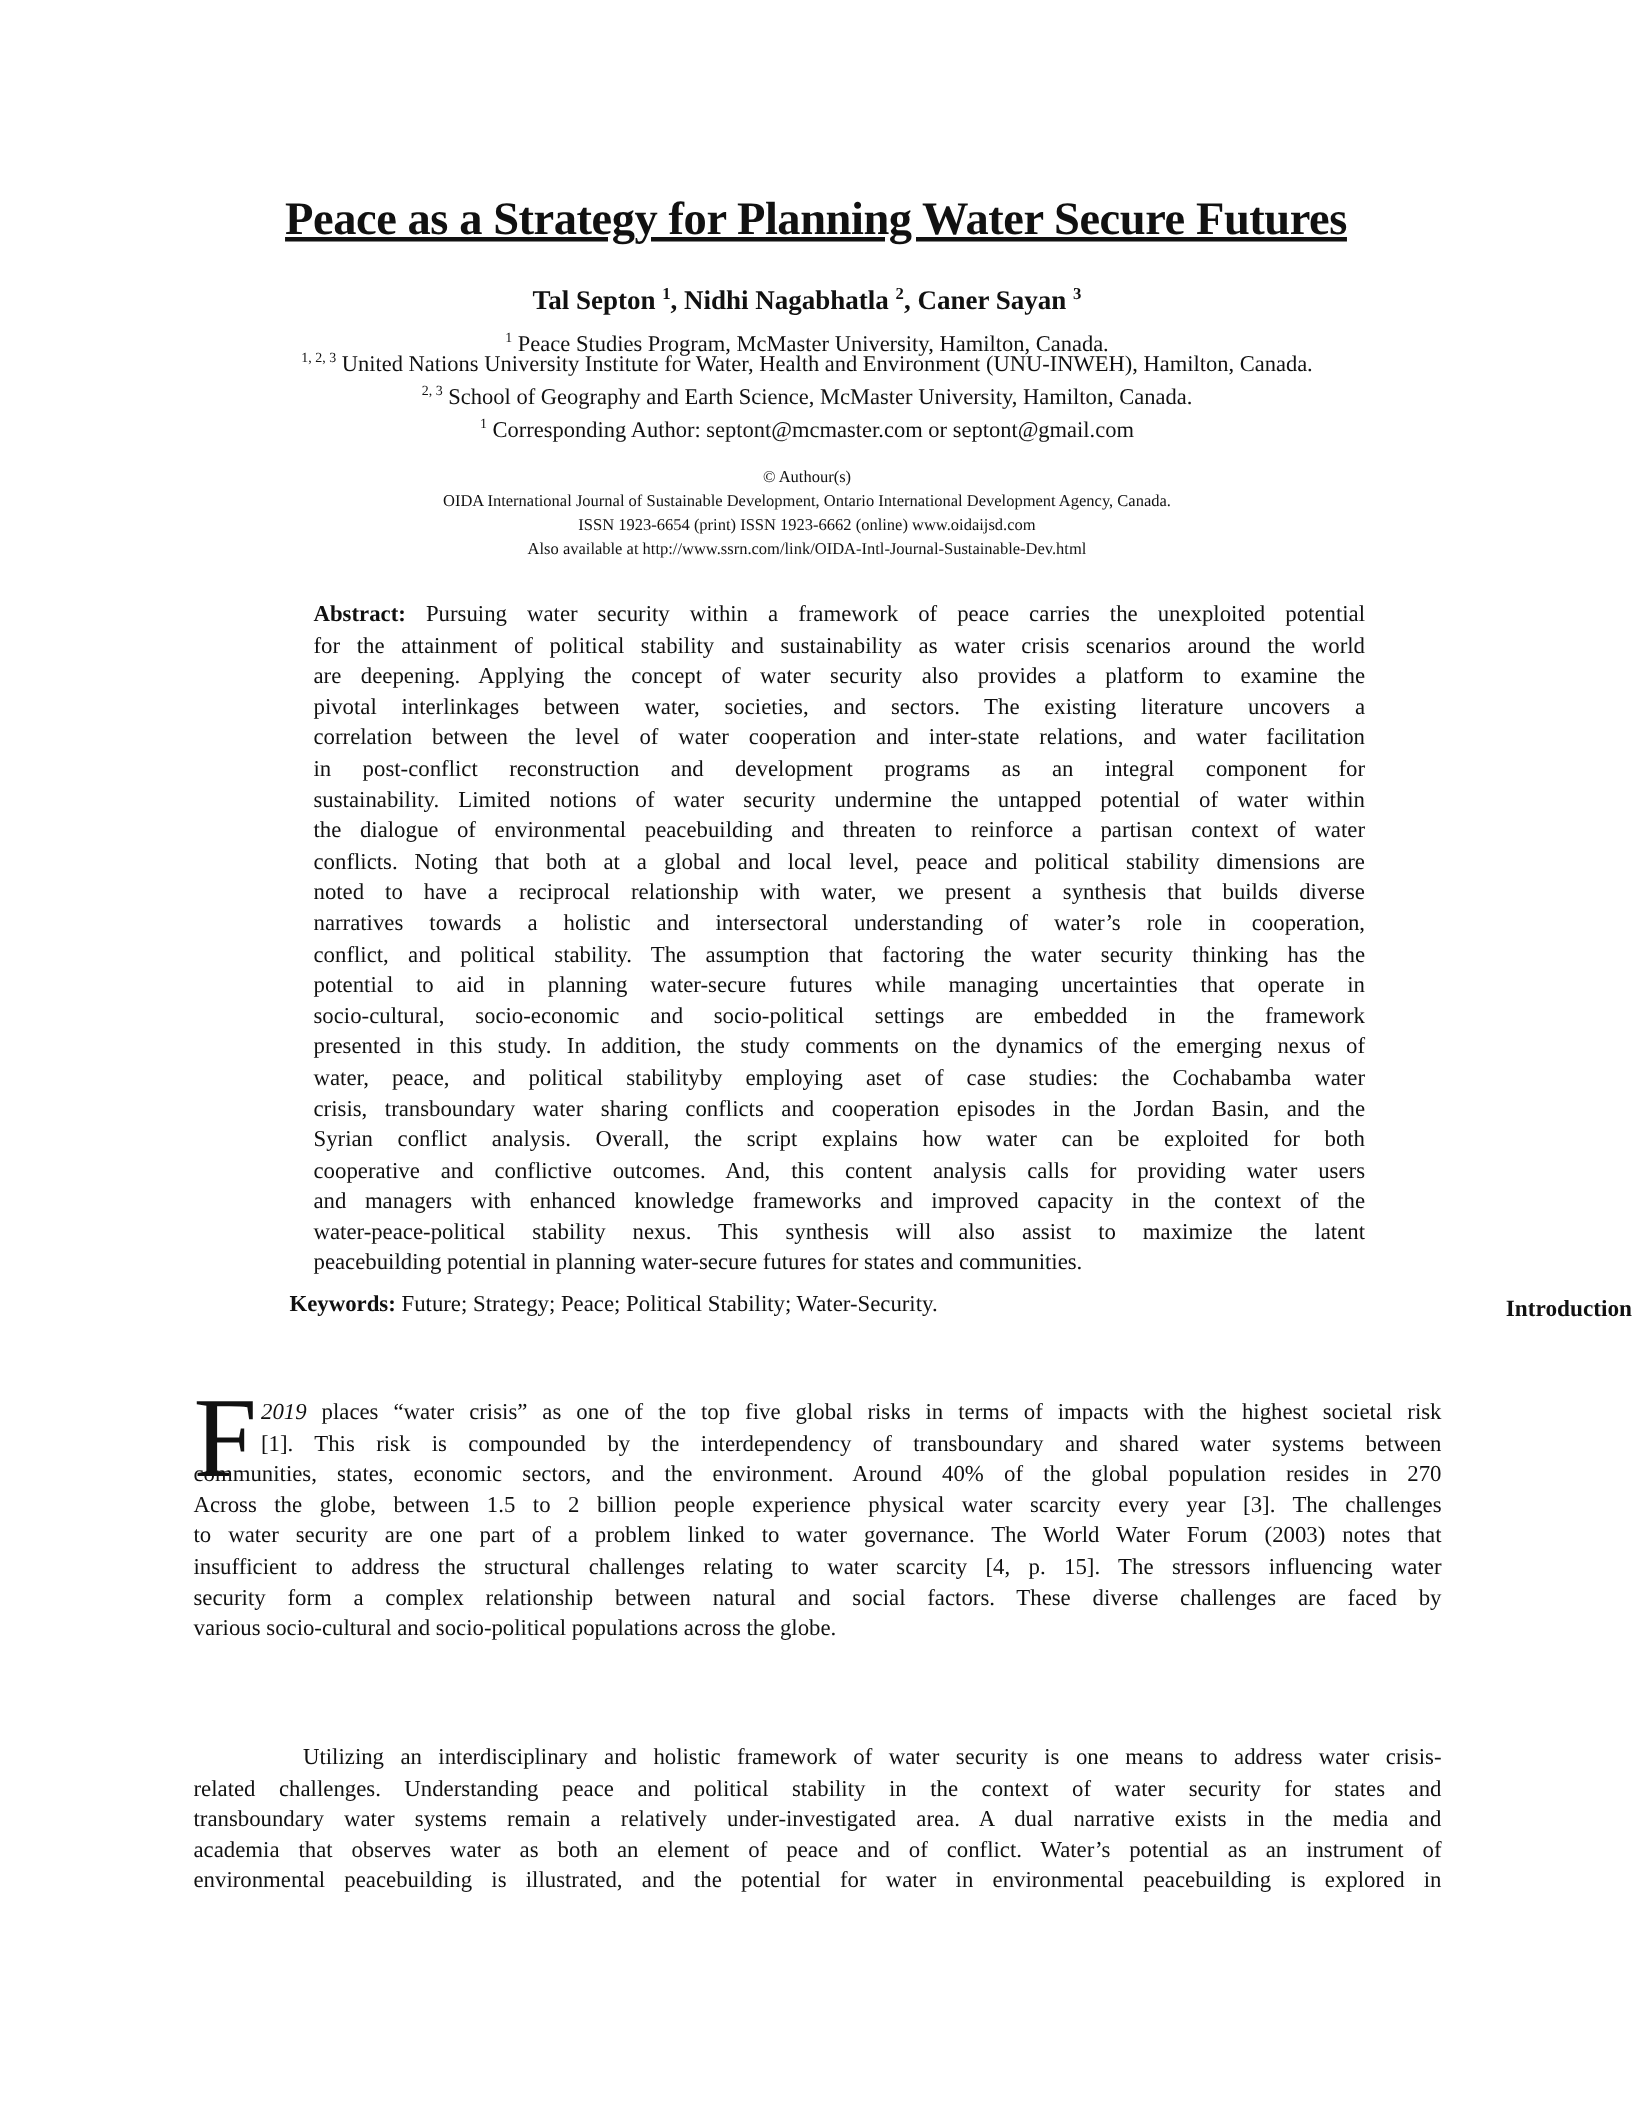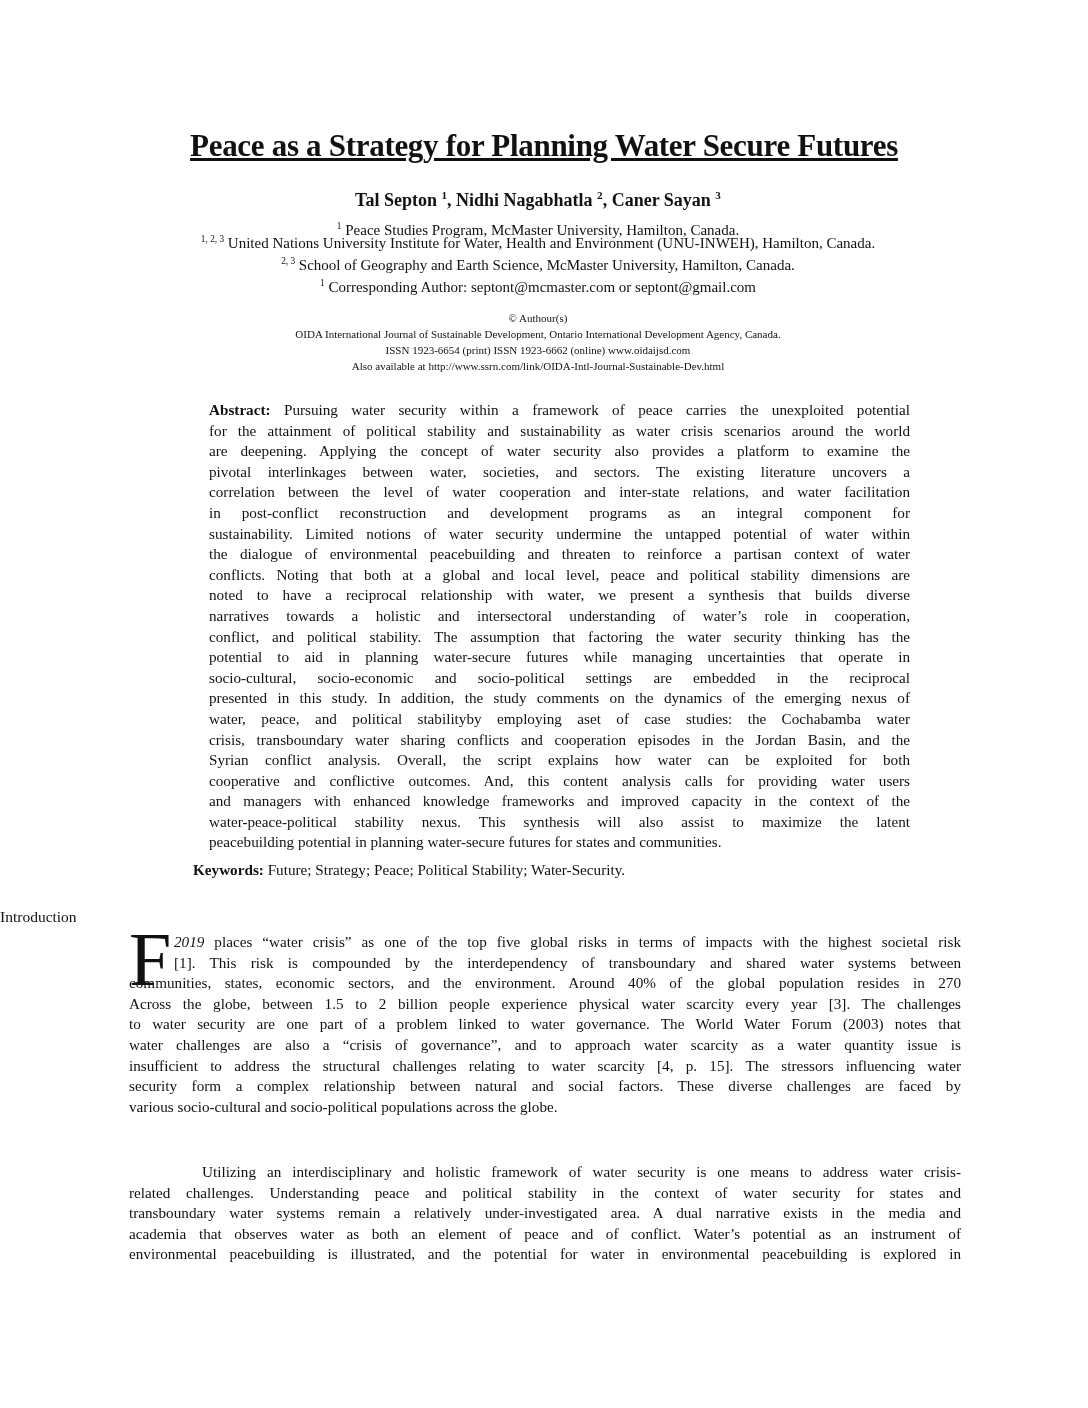--- a/index.html
+++ b/index.html
@@ -25,21 +25,21 @@
   .m3 { top: 344px; }
   .m4 { top: 360px; }
 
   .abstract {
     position: absolute; left: 209px; width: 701px; top: 400px;
     font-size: 15.2px; line-height: 20.6px;
   }
   .jline { display: block; text-align: justify; text-align-last: justify; white-space: nowrap; height: 20.6px; }
   .jline.last { text-align-last: left; }
   .keywords { position: absolute; left: 193px; top: 861px; font-size: 15.2px; }
-  .section-heading { position: absolute; left: 0; width: 1088px; text-align: left; top: 908px; font-size: 15.5px; font-weight: normal; }
+  .section-heading { position: absolute; left: 0; width: 1088px; text-align: right; top: 864px; font-size: 15.5px; font-weight: bold; }
 
   .body-text { position: absolute; left: 129px; width: 832px; font-size: 15.2px; line-height: 20.6px; }
   .intro1 { top: 932px; }
   .intro1 .ind { padding-left: 45px; }
   .dropcap {
     position: absolute; left: 129px; top: 925px; font-size: 76px; line-height: 68px; font-weight: normal;
   }
   .intro2 { top: 1162px; }
   .intro2 .first { text-indent: 73px; }
   i { font-style: italic; }
@@ -90,21 +90,21 @@
     <span class="jline">pivotal interlinkages between water, societies, and sectors. The existing literature uncovers a</span>
     <span class="jline">correlation between the level of water cooperation and inter-state relations, and water facilitation</span>
     <span class="jline">in post-conflict reconstruction and development programs as an integral component for</span>
     <span class="jline">sustainability. Limited notions of water security undermine the untapped potential of water within</span>
     <span class="jline">the dialogue of environmental peacebuilding and threaten to reinforce a partisan context of water</span>
     <span class="jline">conflicts. Noting that both at a global and local level, peace and political stability dimensions are</span>
     <span class="jline">noted to have a reciprocal relationship with water, we present a synthesis that builds diverse</span>
     <span class="jline">narratives towards a holistic and intersectoral understanding of water’s role in cooperation,</span>
     <span class="jline">conflict, and political stability. The assumption that factoring the water security thinking has the</span>
     <span class="jline">potential to aid in planning water-secure futures while managing uncertainties that operate in</span>
-    <span class="jline">socio-cultural, socio-economic and socio-political settings are embedded in the reciprocal</span>
+    <span class="jline">socio-cultural, socio-economic and socio-political settings are embedded in the framework</span>
     <span class="jline">presented in this study. In addition, the study comments on the dynamics of the emerging nexus of</span>
     <span class="jline">water, peace, and political stabilityby employing aset of case studies: the Cochabamba water</span>
     <span class="jline">crisis, transboundary water sharing conflicts and cooperation episodes in the Jordan Basin, and the</span>
     <span class="jline">Syrian conflict analysis. Overall, the script explains how water can be exploited for both</span>
     <span class="jline">cooperative and conflictive outcomes. And, this content analysis calls for providing water users</span>
     <span class="jline">and managers with enhanced knowledge frameworks and improved capacity in the context of the</span>
     <span class="jline">water-peace-political stability nexus. This synthesis will also assist to maximize the latent</span>
     <span class="jline last">peacebuilding potential in planning water-secure futures for states and communities.</span>
   </div>
 
@@ -116,21 +116,20 @@
   <div class="section-heading">Introduction</div>
 
   <div class="dropcap">F</div>
 
   <div class="body-text intro1">
     <span class="jline ind"><i>2019</i><span> places “water crisis” as one of the top five global risks in terms of impacts with the highest societal risk</span></span>
     <span class="jline ind">[1]. This risk is compounded by the interdependency of transboundary and shared water systems between</span>
     <span class="jline">communities, states, economic sectors, and the environment. Around  40% of the global population resides in 270</span>
     <span class="jline">Across the globe, between 1.5 to 2 billion people experience physical water scarcity every year [3]. The challenges</span>
     <span class="jline">to water security are one part of a problem linked to water governance. The World Water Forum (2003) notes that</span>
-    <span class="jline">water challenges are also a “crisis of governance”, and to approach water scarcity as a water quantity issue is</span>
     <span class="jline">insufficient to address the structural challenges relating to water scarcity [4, p. 15]. The stressors influencing water</span>
     <span class="jline">security form a complex relationship between natural and social factors. These diverse challenges are faced by</span>
     <span class="jline last">various socio-cultural and socio-political populations across the globe.</span>
   </div>
 
   <div class="body-text intro2">
     <span class="jline first">Utilizing an interdisciplinary and holistic framework of water security is one means to address water crisis-</span>
     <span class="jline">related challenges. Understanding peace and political stability in the context of water security for states and</span>
     <span class="jline">transboundary water systems remain a relatively under-investigated area. A dual narrative exists in the media and</span>
     <span class="jline">academia that observes water as both an element of peace and of conflict. Water’s potential as an instrument of</span>

